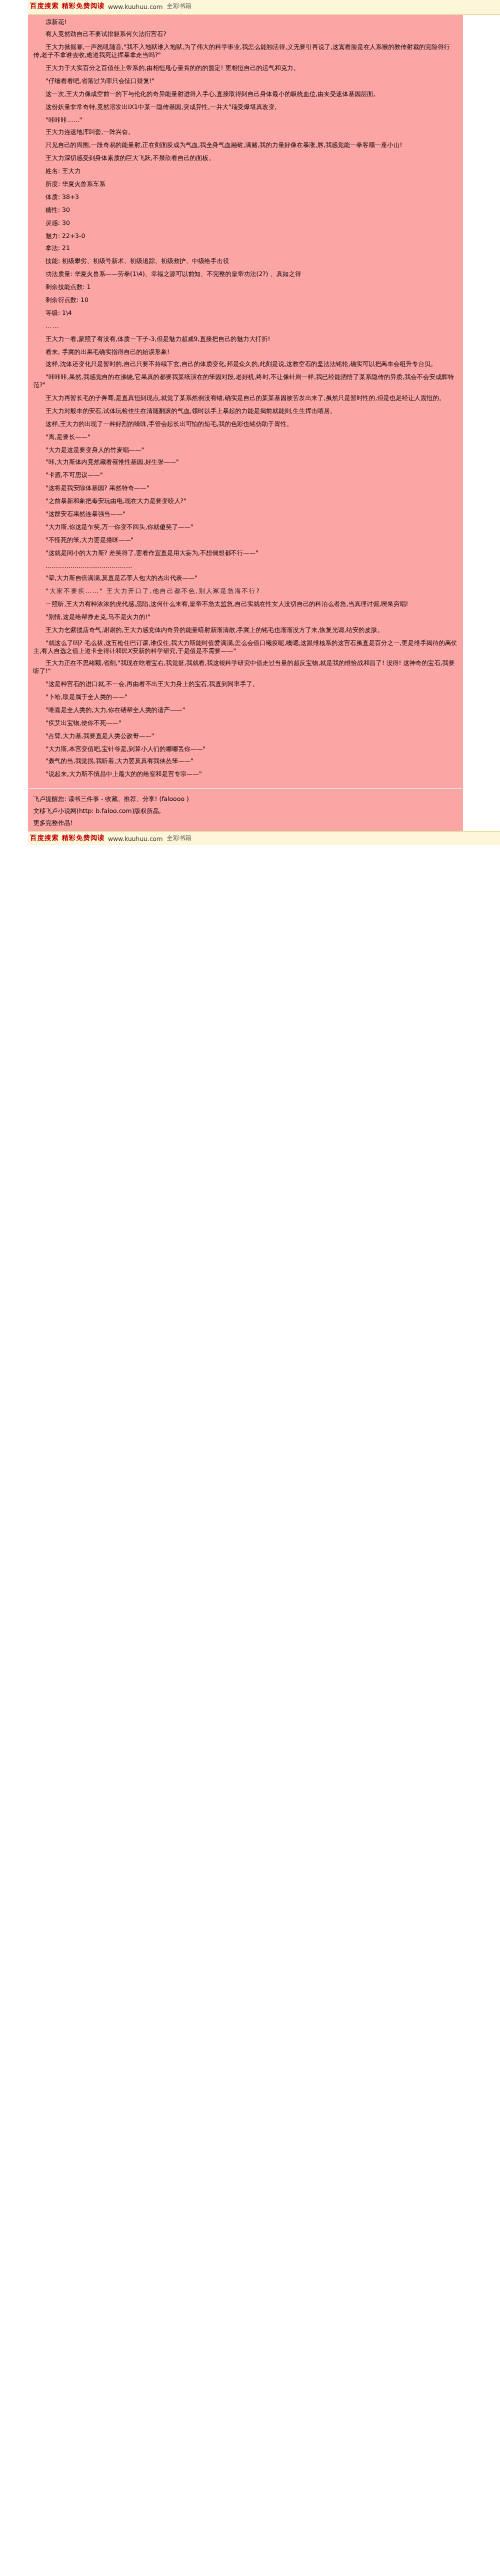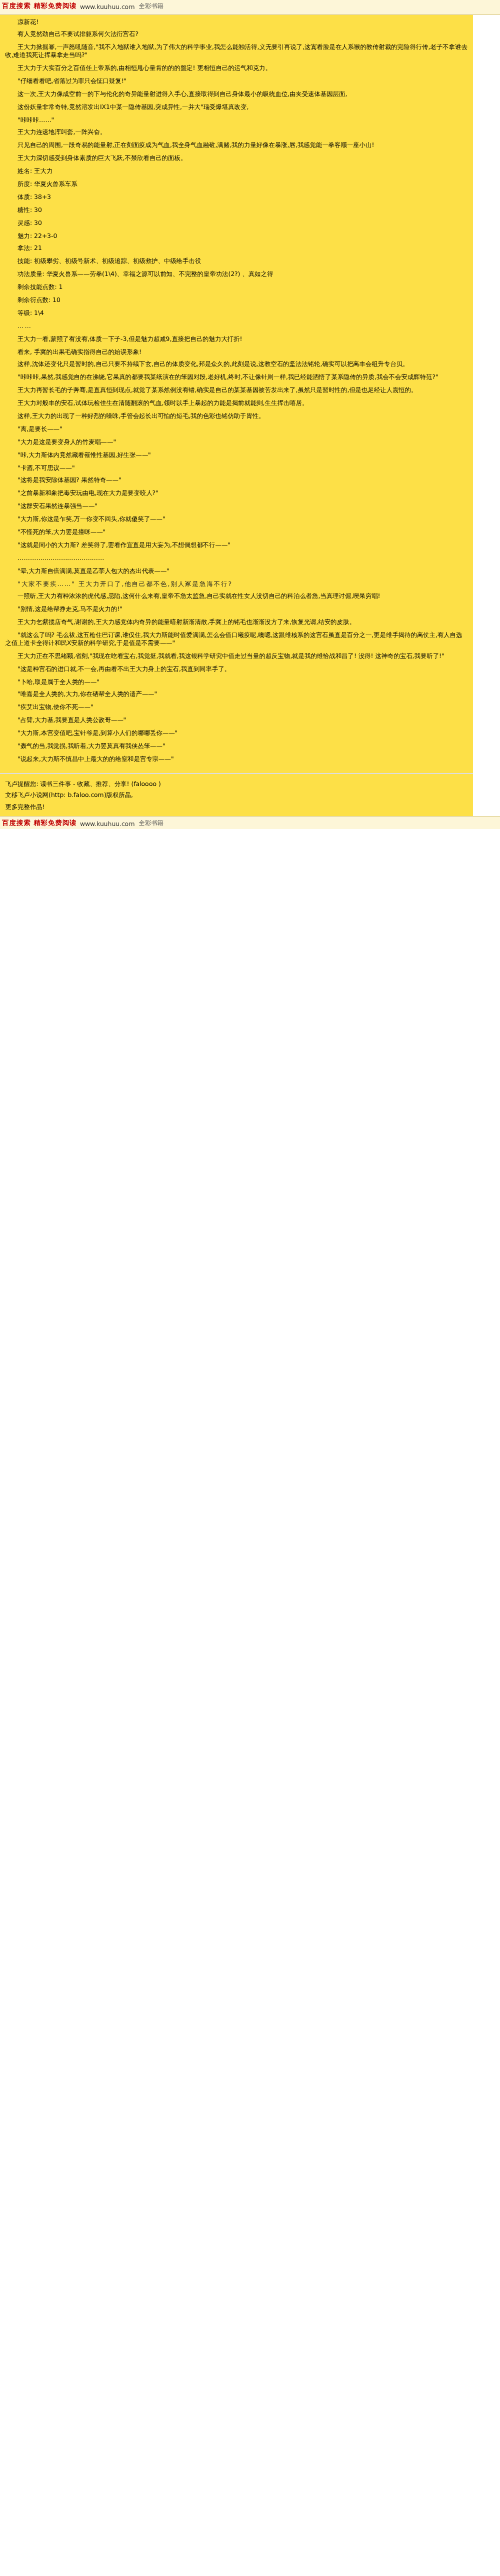--- a/index.html
+++ b/index.html
@@ -6,23 +6,24 @@
     margin: 0;
     padding: 0;
     background: #ffffff;
   }
   body {
     width: 501px;
     font-family: "DejaVu Sans", "Liberation Sans", sans-serif;
     color: #000000;
   }
   .page {
-    width: 473px;
+    width: 435px;
     position: relative;
-    background: #fde047;
+    background: #fca5a5;
+    margin-left: 28px;
   }
   .banner {
     width: 501px;
     height: 14.5px;
     background: #fdf6d8;
     border-bottom: 0.5px solid #e8dca8;
     display: flex;
     align-items: center;
     box-sizing: border-box;
     padding: 0 2.1px;

